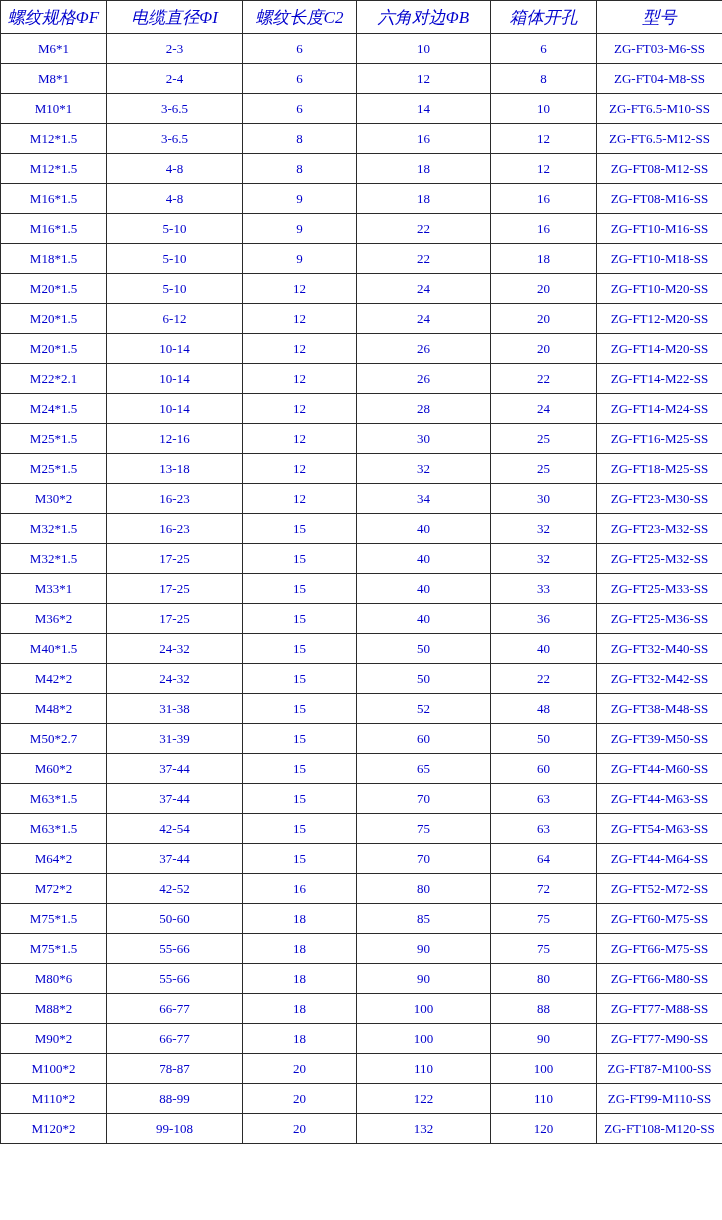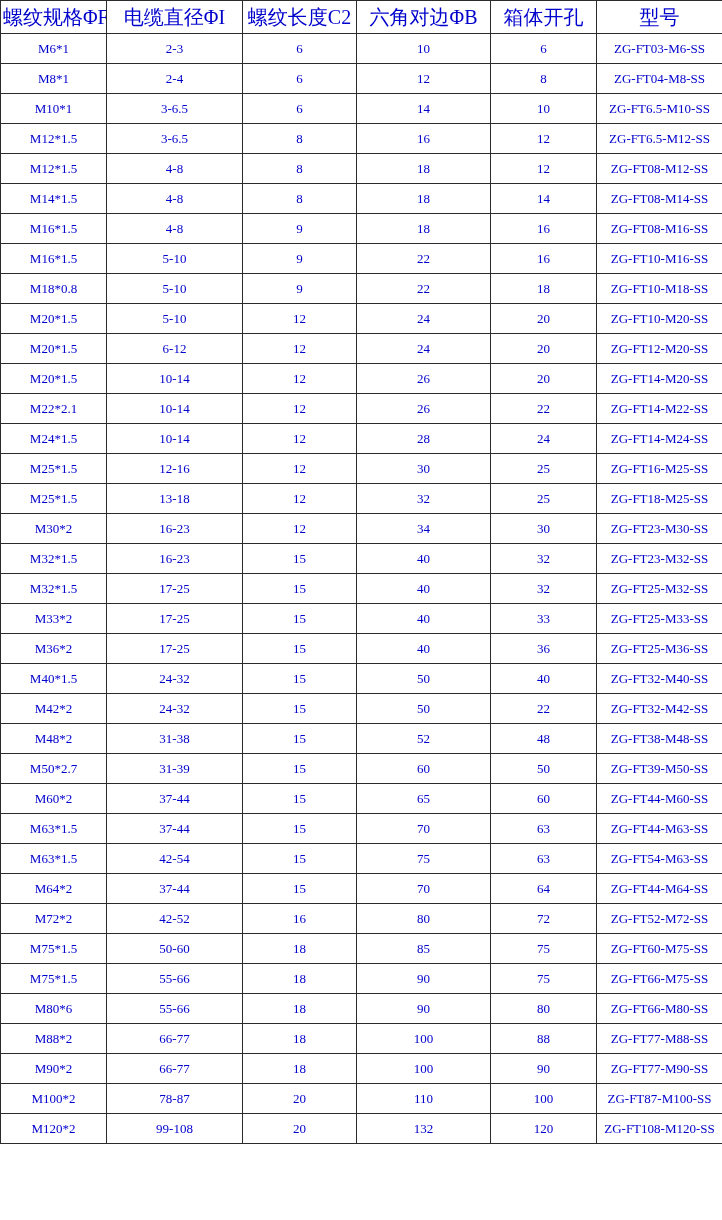--- a/index.html
+++ b/index.html
@@ -24,22 +24,23 @@
     color: #0000cd;
     font-size: 13px;
     height: 29px;
     padding: 0 2px;
     white-space: nowrap;
     overflow: hidden;
   }
   table.spec-table th {
     color: #0000cd;
     font-weight: normal;
-    font-size: 20px;
+    font-size: 17px;
     height: 32px;
+    font-style: italic;
   }
   
   col.c0 { width: 106px; }
   col.c1 { width: 136px; }
   col.c2 { width: 114px; }
   col.c3 { width: 134px; }
   col.c4 { width: 106px; }
   col.c5 { width: 126px; }
 </style>
 </head>
@@ -99,45 +100,37 @@
       </tr>
       <tr>
         <td>M12*1.5</td>
         <td>4-8</td>
         <td>8</td>
         <td>18</td>
         <td>12</td>
         <td>ZG-FT08-M12-SS</td>
       </tr>
       <tr>
-        <td>M14*1.5</td>
-        <td>4-8</td>
-        <td>8</td>
-        <td>18</td>
-        <td>14</td>
-        <td>ZG-FT08-M14-SS</td>
-      </tr>
-      <tr>
         <td>M16*1.5</td>
         <td>4-8</td>
         <td>9</td>
         <td>18</td>
         <td>16</td>
         <td>ZG-FT08-M16-SS</td>
       </tr>
       <tr>
         <td>M16*1.5</td>
         <td>5-10</td>
         <td>9</td>
         <td>22</td>
         <td>16</td>
         <td>ZG-FT10-M16-SS</td>
       </tr>
       <tr>
-        <td>M18*0.8</td>
+        <td>M18*1.5</td>
         <td>5-10</td>
         <td>9</td>
         <td>22</td>
         <td>18</td>
         <td>ZG-FT10-M18-SS</td>
       </tr>
       <tr>
         <td>M20*1.5</td>
         <td>5-10</td>
         <td>12</td>
@@ -211,21 +204,21 @@
       </tr>
       <tr>
         <td>M32*1.5</td>
         <td>17-25</td>
         <td>15</td>
         <td>40</td>
         <td>32</td>
         <td>ZG-FT25-M32-SS</td>
       </tr>
       <tr>
-        <td>M33*2</td>
+        <td>M33*1</td>
         <td>17-25</td>
         <td>15</td>
         <td>40</td>
         <td>33</td>
         <td>ZG-FT25-M33-SS</td>
       </tr>
       <tr>
         <td>M36*2</td>
         <td>17-25</td>
         <td>15</td>
@@ -347,20 +340,28 @@
       </tr>
       <tr>
         <td>M100*2</td>
         <td>78-87</td>
         <td>20</td>
         <td>110</td>
         <td>100</td>
         <td>ZG-FT87-M100-SS</td>
       </tr>
       <tr>
+        <td>M110*2</td>
+        <td>88-99</td>
+        <td>20</td>
+        <td>122</td>
+        <td>110</td>
+        <td>ZG-FT99-M110-SS</td>
+      </tr>
+      <tr>
         <td>M120*2</td>
         <td>99-108</td>
         <td>20</td>
         <td>132</td>
         <td>120</td>
         <td>ZG-FT108-M120-SS</td>
       </tr>
     </tbody>
 </table>
 

